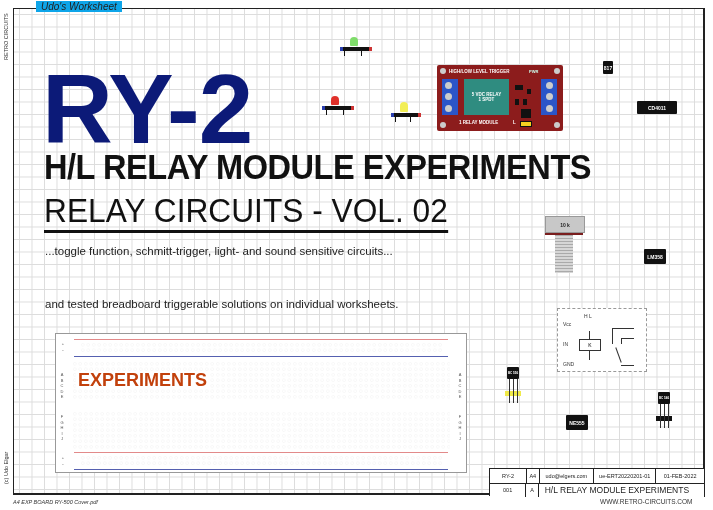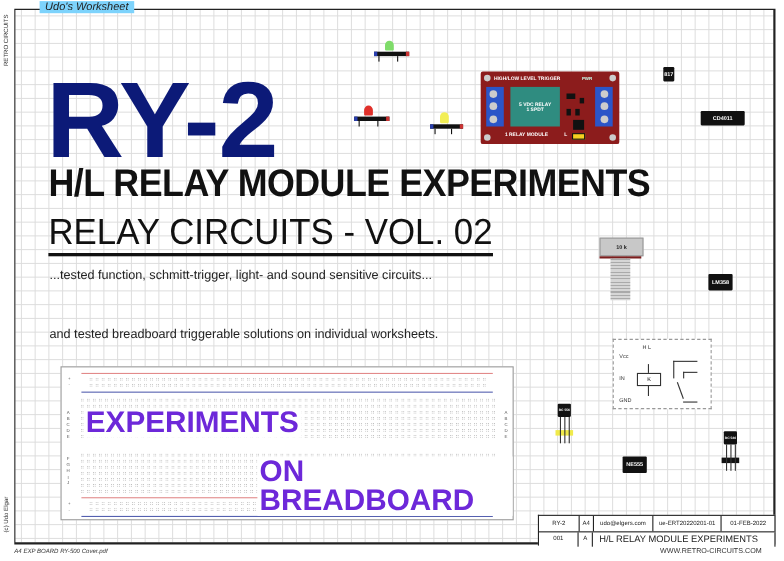--- a/index.html
+++ b/index.html
@@ -4,32 +4,32 @@
 <style>
   html,body{margin:0;padding:0;}
   body{width:713px;height:510px;position:relative;background:#fff;overflow:hidden;font-family:"Liberation Sans",sans-serif;}
   .abs{position:absolute;}
   .frame{position:absolute;left:13px;top:8px;width:692px;height:487px;border:1px solid #222;border-right:2px solid #222;border-bottom:2px solid #222;box-sizing:border-box;
     background-color:#fff;
     background-image:
       linear-gradient(to right,#dcdcdc 1px,transparent 1px),
       linear-gradient(to bottom,#dcdcdc 1px,transparent 1px);
     background-size:12.5px 12.5px;background-position:5px 5px;}
-  .ws-title{position:absolute;left:36px;top:1px;background:#7dd3fc;padding:0 5px;font-style:italic;font-size:10px;color:#222;}
+  .ws-title{position:absolute;left:36px;top:1px;background:#0ea5e9;padding:0 5px;font-style:italic;font-size:10px;color:#222;}
   .side-text{position:absolute;font-size:5.5px;color:#333;transform:rotate(-90deg);transform-origin:left top;white-space:nowrap;}
   .ry2{position:absolute;left:42px;top:60px;font-size:98px;font-weight:bold;color:#0c1a78;line-height:1;letter-spacing:-1px;}
   .h1{position:absolute;left:44px;top:149px;font-size:35px;font-weight:bold;color:#111;line-height:1;letter-spacing:-0.5px;transform:scaleX(0.93);transform-origin:left top;white-space:nowrap;}
   .h2{position:absolute;left:44px;top:194px;font-size:33px;color:#111;line-height:1;white-space:nowrap;padding-bottom:3px;border-bottom:3px solid #111;transform:scaleX(0.96);transform-origin:left top;}
   .desc{position:absolute;left:45px;top:243px;font-size:11.5px;color:#222;line-height:16px;white-space:nowrap;}
   .brochure{position:absolute;left:45px;top:297px;font-size:11.5px;color:#222;line-height:15px;white-space:nowrap;}
   
   .bb{position:absolute;left:55px;top:333px;width:412px;height:140px;border:1px solid #999;background:#fff;box-sizing:border-box;}
   .rail-line{position:absolute;height:1px;}
   .holes{position:absolute;background-image:radial-gradient(circle,#fff 0.8px,#bbb 1.1px,transparent 1.5px);background-size:5.5px 5.5px;}
-  .bb-big{position:absolute;font-weight:bold;color:#6d28d9;font-size:27px;line-height:1;}
+  .bb-big{position:absolute;font-weight:bold;color:#c2410c;font-size:18px;line-height:1;}
   .bb-lbl{position:absolute;font-size:4px;color:#555;line-height:5.5px;width:6px;text-align:center;}
   
   .chip{position:absolute;background:#111;color:#fff;font-size:5px;font-weight:bold;display:flex;align-items:center;justify-content:center;border-radius:1px;}
   .led{position:absolute;}
   .relay{position:absolute;left:437px;top:65px;width:126px;height:66px;background:#8c1c1c;border-radius:2px;}
   .title-block{position:absolute;left:489px;top:468px;width:216px;height:28px;border:1px solid #222;border-right:none;border-bottom:none;box-sizing:border-box;background:#fff;}
   .tb-row{display:flex;height:13.5px;border-bottom:1px solid #222;}
   .tb-row:last-child{border-bottom:none;height:13px;}
   .tb-cell{border-right:1px solid #222;font-size:5.5px;display:flex;align-items:center;justify-content:center;color:#222;white-space:nowrap;overflow:hidden;}
   .tb-big{font-size:8.5px;justify-content:flex-start;padding-left:6px;}
@@ -44,21 +44,21 @@
 <div class="frame"></div>
 <div class="ws-title">Udo's Worksheet</div>
 <div class="side-text" style="left:3px;top:60px;">RETRO CIRCUITS</div>
 <div class="side-text" style="left:3px;top:484px;">(c) Udo Elgar</div>
 
 <div class="ry2">RY-2</div>
 <div class="h1">H/L RELAY MODULE EXPERIMENTS</div>
 <div class="h2">RELAY CIRCUITS - VOL. 02</div>
 
 <div class="desc">
-  <div>...tested function, schmitt-trigger, light- and sound sensitive circuits...</div>
+  <div>...toggle function, schmitt-trigger, light- and sound sensitive circuits...</div>
 </div>
 <div class="brochure">
   <div>and tested breadboard triggerable solutions on individual worksheets.</div>
 </div>
 
 <div class="led" style="left:340px;top:37px;">
   <div style="position:absolute;left:10px;top:0;width:8px;height:9px;background:#7fdc6a;border-radius:4px 4px 1px 1px;"></div>
   <div style="position:absolute;left:0;top:10px;width:26px;height:4px;background:#111;border-left:3px solid #2a3fb0;border-right:3px solid #c33;"></div>
   <div style="position:absolute;left:4px;top:14px;width:1px;height:5px;background:#111;"></div>
   <div style="position:absolute;left:21px;top:14px;width:1px;height:5px;background:#111;"></div>
@@ -184,21 +184,20 @@
       <div>H</div>
       <div>I</div>
       <div>J</div>
   </div>
   <div class="rail-line" style="left:18px;right:18px;top:118px;background:#e28a8a;"></div>
   <div class="holes" style="left:24px;right:24px;top:121px;height:11px;"></div>
   <div class="rail-line" style="left:18px;right:18px;top:135px;background:#5560b0;"></div>
   <div class="bb-lbl" style="left:4px;top:121px;">+</div>
   <div class="bb-lbl" style="left:4px;top:127px;">-</div>
   <div class="bb-big" style="left:20px;top:37px;background:#fff;padding:0 2px;">EXPERIMENTS</div>
-  <div class="bb-big" style="left:178px;top:81px;background:#fff;padding:0 2px;">ON BREADBOARD</div>
 </div>
 
 <div class="title-block">
   <div class="tb-row">
     <div class="tb-cell" style="width:37px;">RY-2</div>
     <div class="tb-cell" style="width:12px;">A4</div>
     <div class="tb-cell" style="width:55px;">udo@elgers.com</div>
     <div class="tb-cell" style="width:63px;">ue-ERT20220201-01</div>
     <div class="tb-cell" style="width:49px;">01-FEB-2022</div>
   </div>

